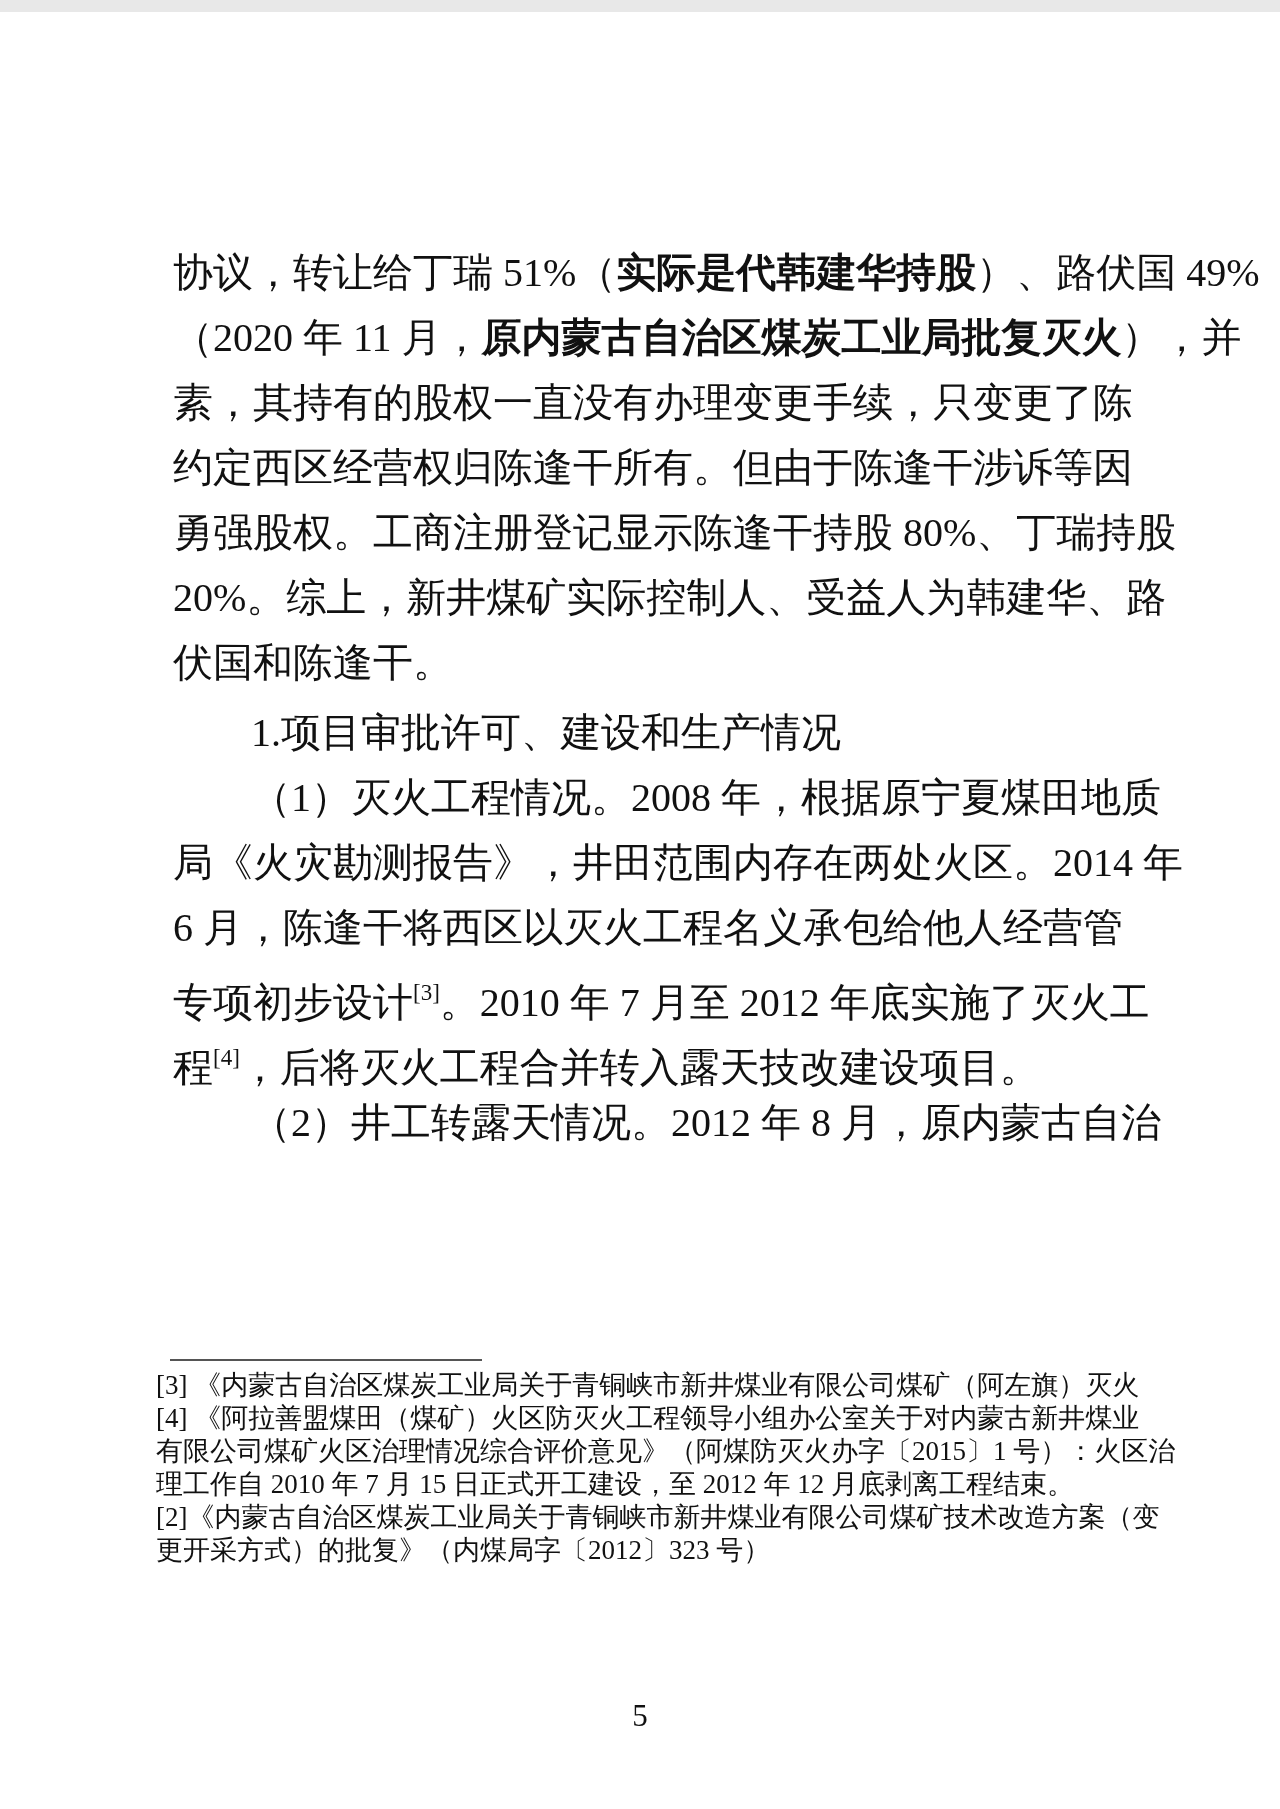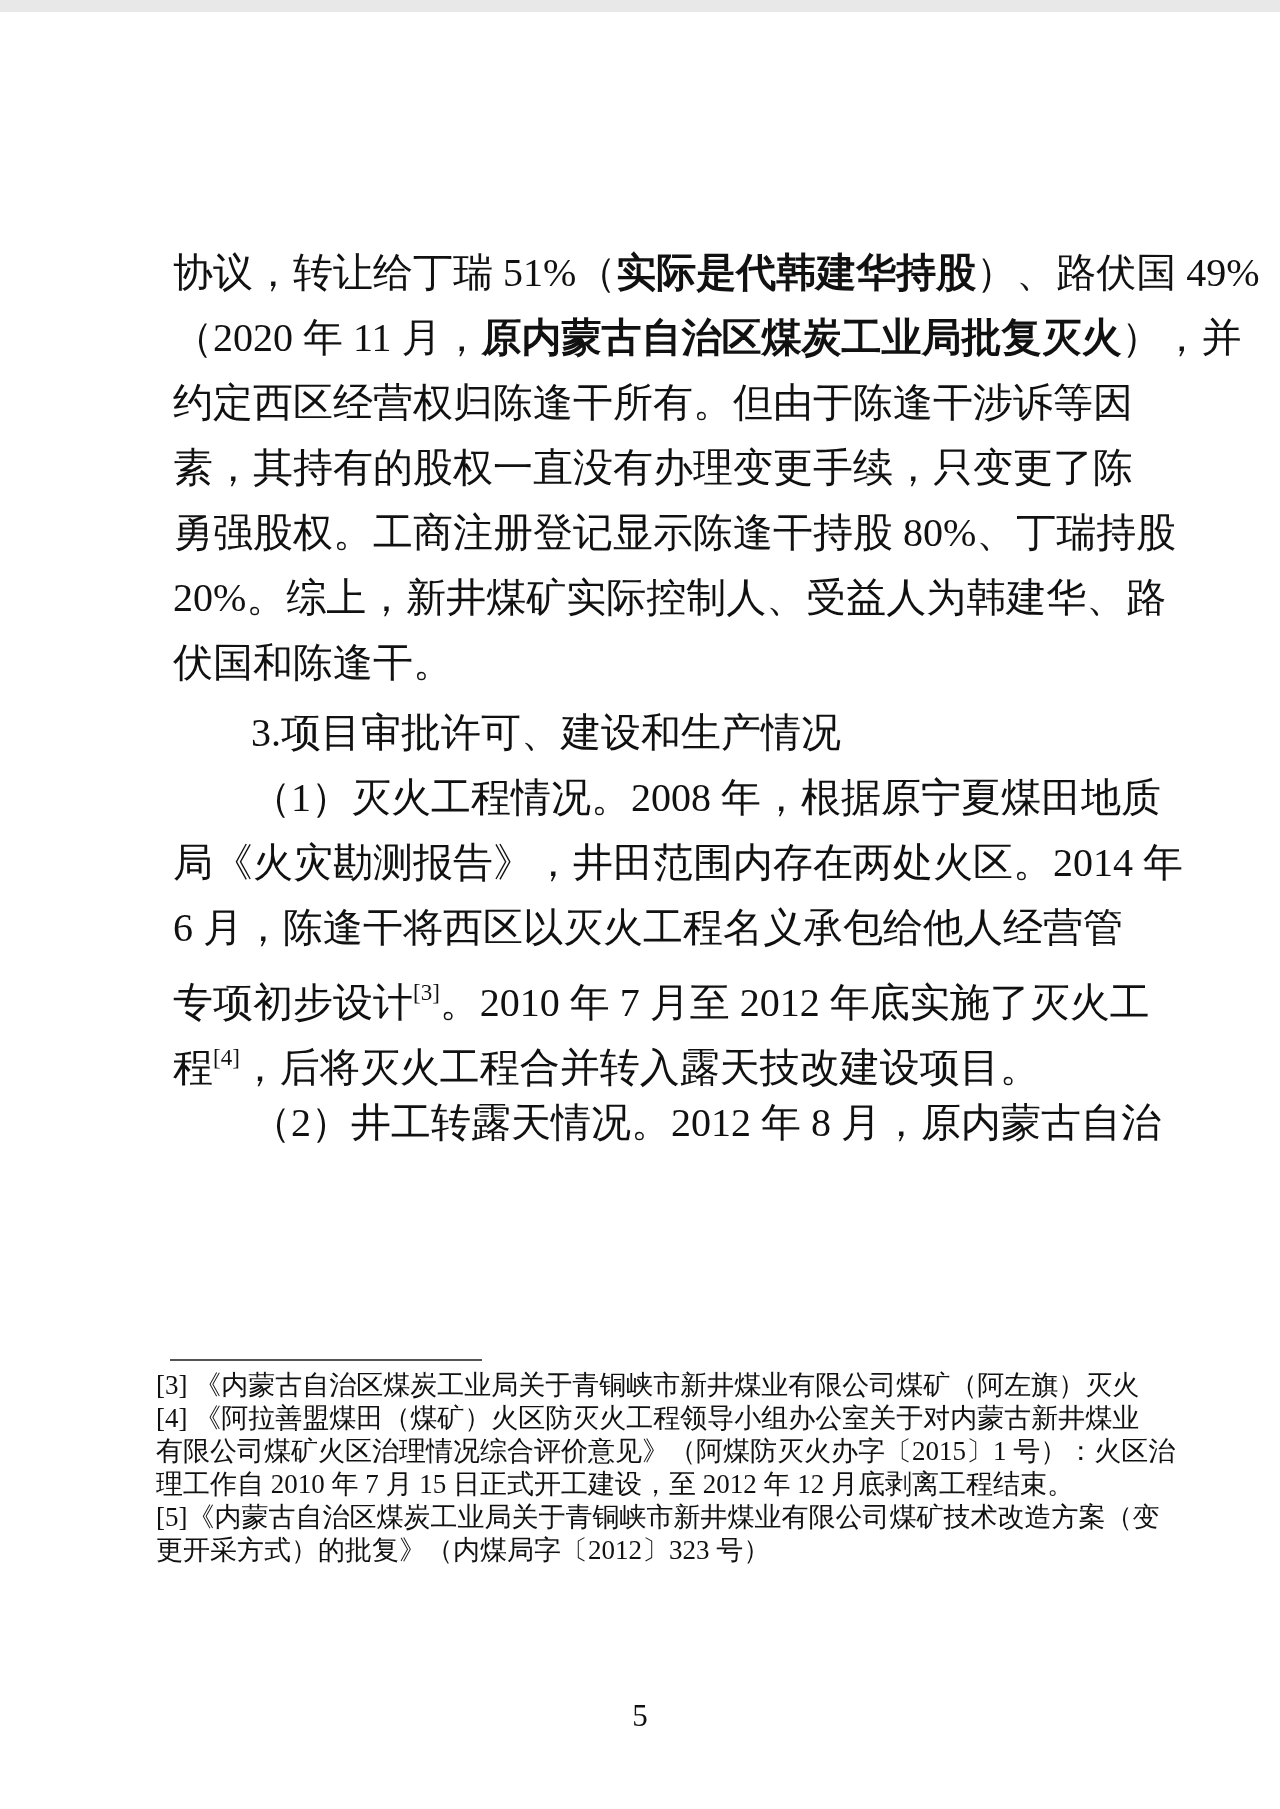--- a/index.html
+++ b/index.html
@@ -77,40 +77,40 @@
   }
 </style>
 </head>
 <body>
 
 <div class="page">
 
   <div class="body-text">
       <div class="bline justify"><span class="">协议，转让给丁瑞 51%（</span><span class=" run-b">实际是代韩建华持股</span><span class="">）、路伏国 49%</span></div>
       <div class="bline justify"><span class="">（2020 年 11 月，</span><span class=" run-b">原内蒙古自治区煤炭工业局批复灭火</span><span class="">），并</span></div>
+      <div class="bline justify"><span class="">素，其持有的股权一直没有办理变更手续，只变更了陈</span></div>
       <div class="bline justify"><span class="">约定西区经营权归陈逢干所有。但由于陈逢干涉诉等因</span></div>
-      <div class="bline justify"><span class="">素，其持有的股权一直没有办理变更手续，只变更了陈</span></div>
       <div class="bline justify"><span class="">勇强股权。工商注册登记显示陈逢干持股 80%、丁瑞持股</span></div>
       <div class="bline justify"><span class="">20%。综上，新井煤矿实际控制人、受益人为韩建华、路</span></div>
       <div class="bline"><span class="">伏国和陈逢干。</span></div>
-      <div class="bline indent heading"><span class="">3.项目审批许可、建设和生产情况</span></div>
+      <div class="bline indent heading"><span class="">1.项目审批许可、建设和生产情况</span></div>
       <div class="bline justify indent"><span class="">（1）灭火工程情况。2008 年，根据原宁夏煤田地质</span></div>
       <div class="bline justify"><span class="">局《火灾勘测报告》，井田范围内存在两处火区。2014 年</span></div>
       <div class="bline justify"><span class="">6 月，陈逢干将西区以灭火工程名义承包给他人经营管</span></div>
       <div class="bline justify"><span class="">专项初步设计</span><span class="run-sup">[3]</span><span class="">。2010 年 7 月至 2012 年底实施了灭火工</span></div>
       <div class="bline"><span class="">程</span><span class="run-sup">[4]</span><span class="">，后将灭火工程合并转入露天技改建设项目。</span></div>
       <div class="bline justify indent"><span class="">（2）井工转露天情况。2012 年 8 月，原内蒙古自治</span></div>
     </div>
 
   <div class="footnote-separator"></div>
 
   <div class="footnotes">
       <div class="fline justify">[3] 《内蒙古自治区煤炭工业局关于青铜峡市新井煤业有限公司煤矿（阿左旗）灭火</div>
       <div class="fline justify">[4] 《阿拉善盟煤田（煤矿）火区防灭火工程领导小组办公室关于对内蒙古新井煤业</div>
       <div class="fline justify">有限公司煤矿火区治理情况综合评价意见》（阿煤防灭火办字〔2015〕1 号）：火区治</div>
       <div class="fline">理工作自 2010 年 7 月 15 日正式开工建设，至 2012 年 12 月底剥离工程结束。</div>
-      <div class="fline justify">[5]《内蒙古自治区煤炭工业局关于青铜峡市新井煤业有限公司煤矿技术改造方案（变</div>
+      <div class="fline justify">[2]《内蒙古自治区煤炭工业局关于青铜峡市新井煤业有限公司煤矿技术改造方案（变</div>
       <div class="fline">更开采方式）的批复》（内煤局字〔2012〕323 号）</div>
     </div>
 
   <div class="page-number">5</div>
 
 </div>
 
 </body></html>

